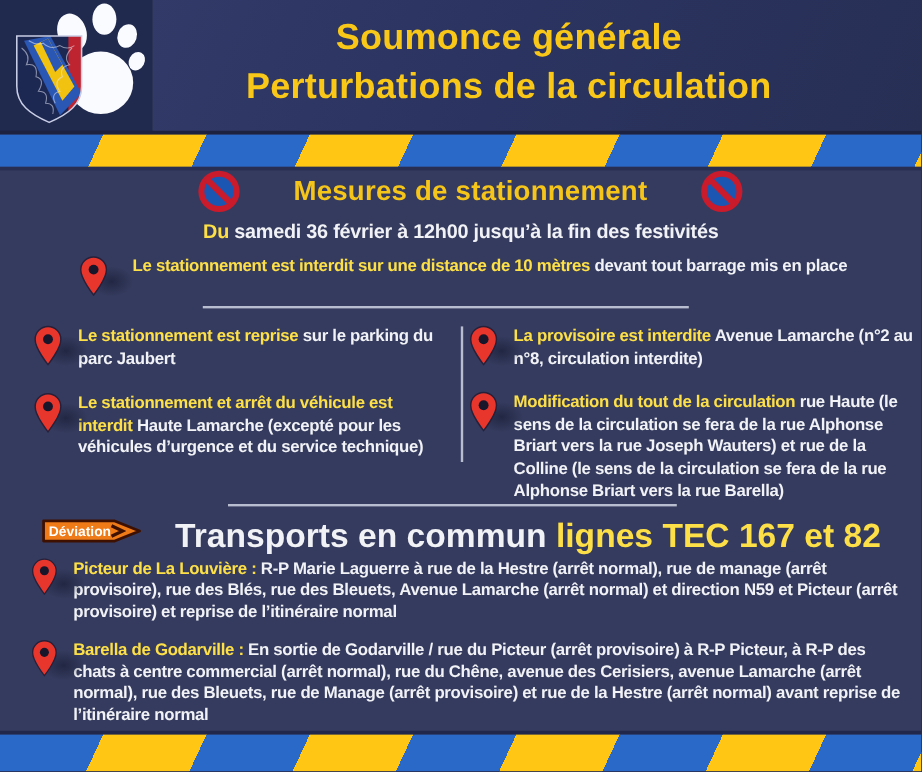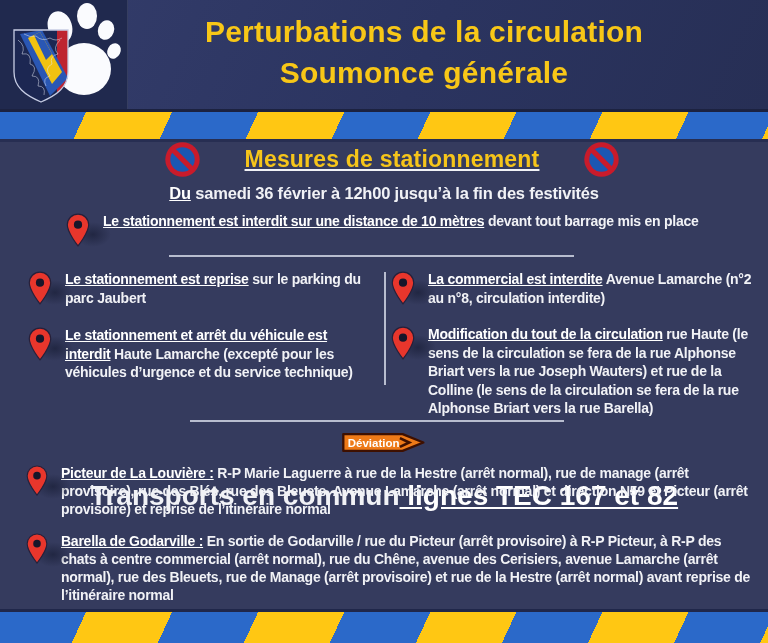--- a/index.html
+++ b/index.html
@@ -16,47 +16,47 @@
   .logo-box svg{display:block;width:127px;height:109px;}
   .titles{position:absolute;left:96px;right:16px;top:11px;text-align:center;
     color:#F8C717;font-size:30px;line-height:41px;letter-spacing:.2px;}
   
   .band{position:absolute;left:0;right:0;
     background:repeating-linear-gradient(115deg,#2B69C9 0 78px,#FFC713 78px 156px);}
   .band-top{top:109px;height:27px;border-top:3px solid #1C2240;border-bottom:3px solid #272E52;}
   .band-bottom{bottom:0;height:31px;border-top:3px solid #20274A;}
   
   .mesures-row{position:absolute;top:141px;left:16px;right:0;display:flex;
-    justify-content:center;align-items:center;gap:44px;text-decoration:underline;}
+    justify-content:center;align-items:center;gap:44px;}
   .mesures-row h2{margin:0;font-size:23px;color:#F6C51A;letter-spacing:.2px;}
   .no-parking{width:37px;height:37px;flex:0 0 auto;}
   .date-row{position:absolute;top:184px;left:0;right:0;text-align:center;
     font-size:16.5px;letter-spacing:-.2px;}
-  .yellow{color:#ffffff;text-decoration:underline;}
+  .yellow{color:#fde047;}
   
   .bullet{display:flex;gap:13px;align-items:flex-start;}
   .pin-wrap{position:relative;flex:0 0 auto;width:24px;height:37px;}
   .pin-wrap::after{content:"";position:absolute;left:9px;top:10px;width:36px;height:25px;
     border-radius:50%;
     background:radial-gradient(closest-side,rgba(14,19,40,.5),rgba(14,19,40,0));z-index:0;}
   .pin{position:relative;z-index:1;width:24px;height:36px;display:block;}
   .bullet p{margin:0;font-size:14px;line-height:18.5px;letter-spacing:-.25px;color:#F1F2F6;}
-  .row-main{position:absolute;left:66px;top:212px;width:640px;}
+  .row-main{position:absolute;left:66px;top:212px;width:640px;justify-content:space-between;}
   .hr{position:absolute;height:2px;background:rgba(214,219,232,.82);}
   .hr1{left:169px;top:255px;width:405px;}
   .hr2{left:190px;top:420px;width:374px;}
   .vdiv{position:absolute;left:384px;top:272px;width:2px;height:113px;
     background:rgba(214,219,232,.82);}
   .col-left{position:absolute;left:28px;top:270px;width:345px;display:flex;
     flex-direction:column;gap:19px;}
   .col-right{position:absolute;left:391px;top:270px;width:373px;display:flex;
     flex-direction:column;gap:18px;}
   
   .transit-header{position:absolute;top:431px;left:0;right:0;display:flex;
-    justify-content:center;align-items:center;gap:26px;flex-direction:column;}
+    justify-content:center;gap:26px;}
   .transit-header h2{margin:0;font-size:28px;color:#F1F2F6;}
   .deviation{width:86px;height:23px;flex:0 0 auto;}
   .deviation text{font-family:"Liberation Sans",sans-serif;font-weight:700;}
   .transit-items{position:absolute;left:26px;top:464px;width:730px;display:flex;
     flex-direction:column;gap:14px;}
   .transit-items .pin-wrap{width:22px;height:34px;}
   .transit-items .pin{width:22px;height:33px;}
   .transit-items .bullet p{font-size:14px;line-height:18px;}
 </style>
 </head>
@@ -89,22 +89,22 @@
           <g fill="none" stroke="rgba(230,234,246,.55)" stroke-width=".9">
             <path d="M18 40 q8 6 4 14 q10 -2 8 10 q8 2 2 12 q9 0 6 10 q8 0 6 9"></path>
             <path d="M60 40 q-8 8 -2 14 q-9 2 -6 10 q-8 4 -2 12 q-8 2 -4 10"></path>
             <path d="M24 34 q6 4 12 2 q6 6 14 2 q6 4 12 0"></path>
           </g>
         </g>
         <path d="M14 30 h54 v42 c0 15 -11 23 -27 30 c-16 -7 -27 -15 -27 -30 Z" fill="none" stroke="#C7CDE4" stroke-width="1.3"></path>
       </svg>
     </div>
     <div class="titles">
+      <div>Soumonce générale</div>
       <div>Perturbations de la circulation</div>
-      <div>Soumonce générale</div>
     </div>
   </div>
 
   <div class="band band-top"></div>
   <div class="band band-bottom"></div>
 
   <div class="mesures-row">
     <svg class="no-parking" viewBox="0 0 40 40">
       <circle cx="20" cy="20" r="18.6" fill="#C91B2B"></circle>
       <circle cx="20" cy="20" r="13.2" fill="#1B57B2"></circle>
@@ -157,21 +157,21 @@
   </div>
 
   <div class="col-right">
     <div class="bullet">
       <span class="pin-wrap">
         <svg class="pin" viewBox="0 0 28 40">
             <path d="M14 1.5 C7.1 1.5 1.5 7.1 1.5 14 c0 9 12.5 24.5 12.5 24.5 S26.5 23 26.5 14 C26.5 7.1 20.9 1.5 14 1.5 Z" fill="#E8362C" stroke="#26203A" stroke-width="1.4"></path>
             <circle cx="14" cy="13.8" r="4.8" fill="#17162A"></circle>
           </svg>
       </span>
-      <p><span class="yellow">La commercial est interdite</span><span> Avenue Lamarche (n°2 au n°8, circulation interdite)</span></p>
+      <p><span class="yellow">La provisoire est interdite</span><span> Avenue Lamarche (n°2 au n°8, circulation interdite)</span></p>
     </div>
     <div class="bullet">
       <span class="pin-wrap">
         <svg class="pin" viewBox="0 0 28 40">
             <path d="M14 1.5 C7.1 1.5 1.5 7.1 1.5 14 c0 9 12.5 24.5 12.5 24.5 S26.5 23 26.5 14 C26.5 7.1 20.9 1.5 14 1.5 Z" fill="#E8362C" stroke="#26203A" stroke-width="1.4"></path>
             <circle cx="14" cy="13.8" r="4.8" fill="#17162A"></circle>
           </svg>
       </span>
       <p><span class="yellow">Modification du tout de la circulation</span><span> rue Haute (le sens de la circulation se fera de la rue Alphonse Briart vers la rue Joseph Wauters) et rue de la Colline (le sens de la circulation se fera de la rue Alphonse Briart vers la rue Barella)</span></p>
     </div>

